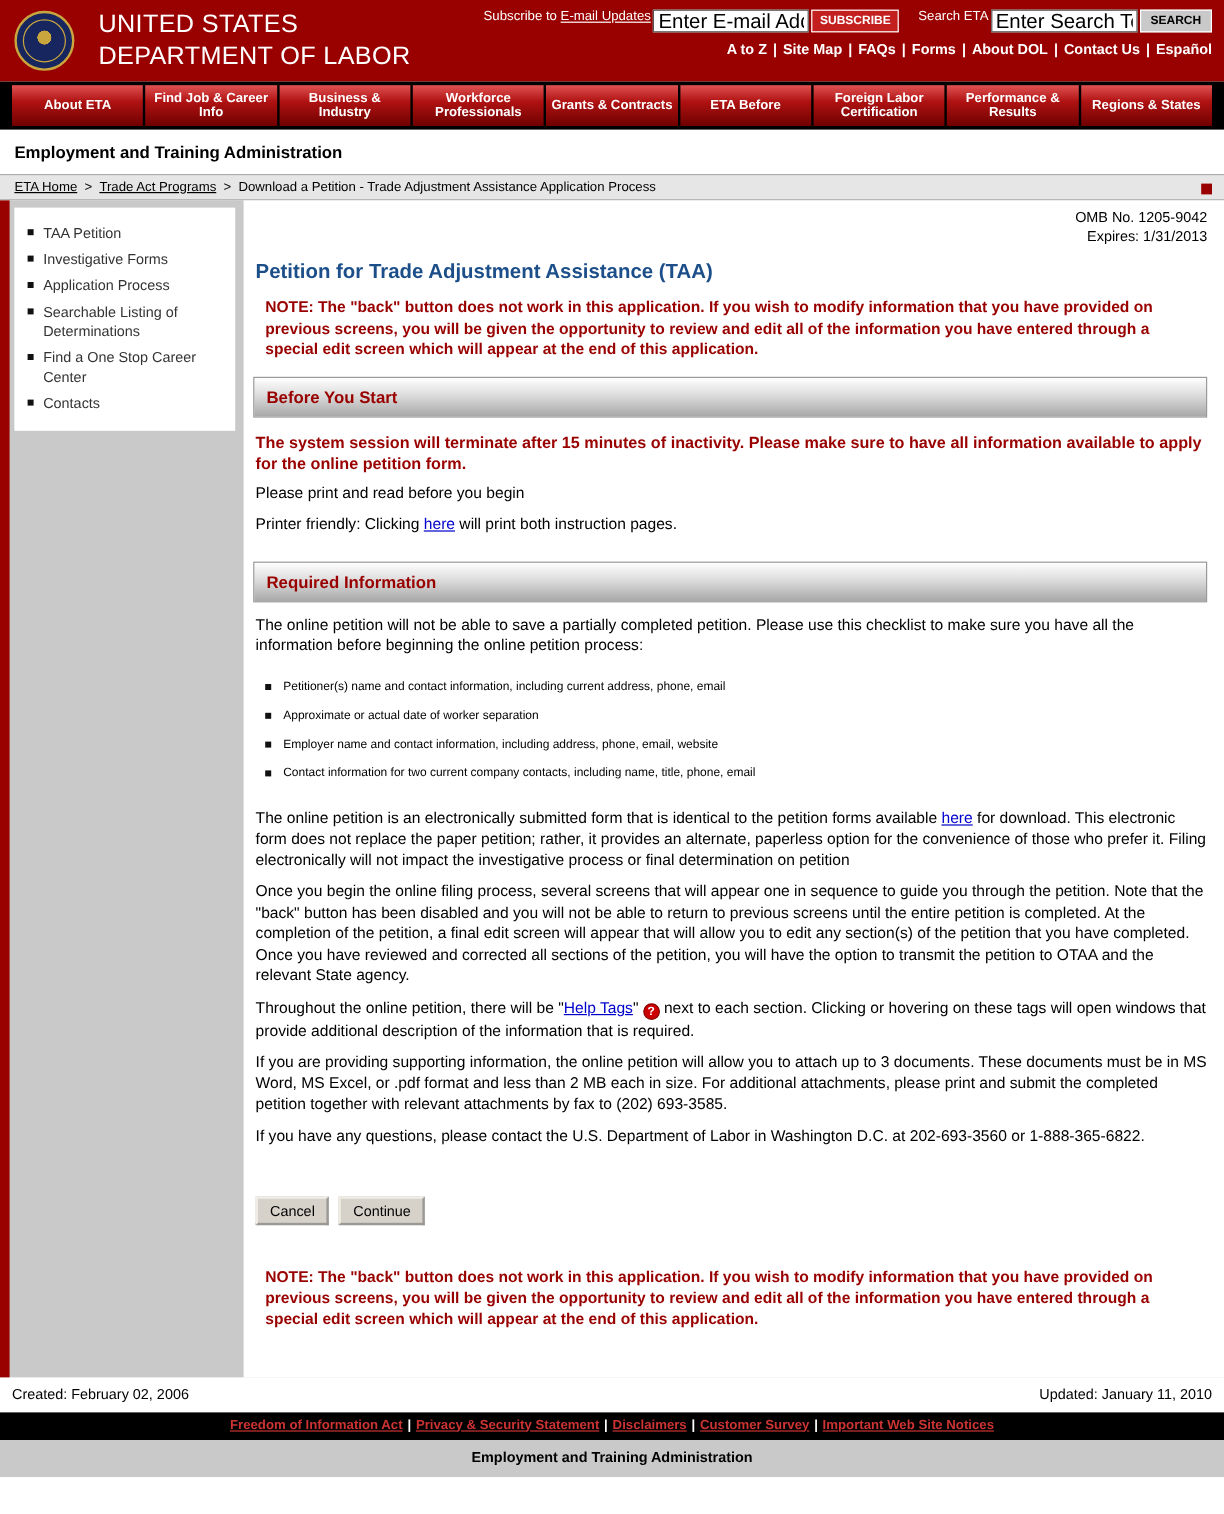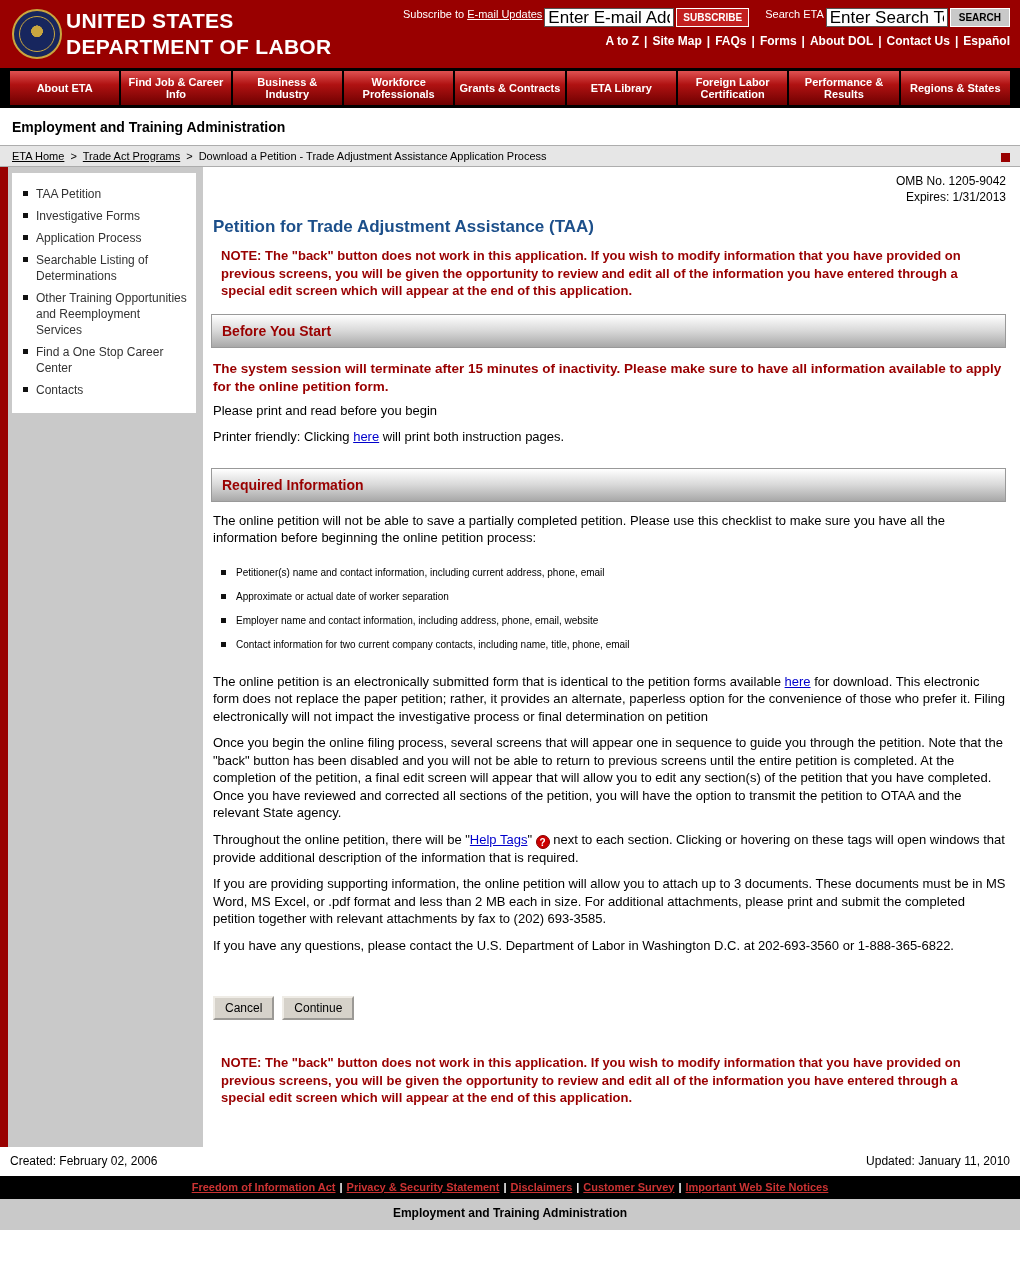--- a/index.html
+++ b/index.html
@@ -4,21 +4,21 @@
 <style>
   *{box-sizing:border-box;margin:0;padding:0}
   html,body{background:#fff}
   body{width:1020px;font-family:"Liberation Sans",sans-serif;color:#000}
   a{cursor:pointer;text-decoration:underline}
 
   
   .masthead{background:#990000;height:68px;display:flex;padding:8px 10px 4px 12px;color:#fff}
   .seal{width:50px;height:50px;border-radius:50%;background:#17265e;border:2px solid #caa63f;flex:none;position:relative;margin-top:1px}
   .seal::after{content:"";position:absolute;inset:5px;border-radius:50%;border:1px solid #caa63f;background:radial-gradient(circle at 50% 42%,#caa63f 0 22%,transparent 23%)}
-  .agency{margin-left:4px;line-height:26px;font-size:21px;font-weight:bold;letter-spacing:.3px;white-space:nowrap}
+  .agency{margin-left:20px;line-height:26px;font-size:21px;font-weight:normal;letter-spacing:.3px;white-space:nowrap}
   .head-right{margin-left:auto;display:flex;flex-direction:column;align-items:flex-end}
   .head-row1{display:flex;gap:16px;align-items:flex-start}
   .sub-col{display:flex;flex-direction:row;gap:2px}
   .sub-label{font-size:11px;line-height:13px}
   .sub-label a{color:#fff}
   .controls{display:flex;gap:2px}
   .txt-input{height:19px;font-size:17px;border:1px solid #555;padding:1px 3px;font-family:inherit;background:#fff;color:#000}
   .email-input{width:130px}
   .search-input{width:122px}
   .btn-subscribe{height:19px;background:#c31f1f;color:#fff;border:1px solid #fff;font-size:10px;font-weight:bold;padding:0 6px;font-family:inherit;cursor:pointer}
@@ -99,21 +99,21 @@
     </div>
   </div>
 </div>
 
 <div class="nav">
   <div class="nav-tab">About ETA</div>
   <div class="nav-tab">Find Job &amp; Career Info</div>
   <div class="nav-tab">Business &amp; Industry</div>
   <div class="nav-tab">Workforce Professionals</div>
   <div class="nav-tab">Grants &amp; Contracts</div>
-  <div class="nav-tab">ETA Library</div>
+  <div class="nav-tab">ETA Before</div>
   <div class="nav-tab">Foreign Labor Certification</div>
   <div class="nav-tab">Performance &amp; Results</div>
   <div class="nav-tab">Regions &amp; States</div>
 </div>
 
 <div class="subheader">Employment and Training Administration</div>
 
 <div class="breadcrumb">
   <a>ETA Home</a>
   <span>&gt;</span>
@@ -137,24 +137,20 @@
       <div class="side-item">
           <span class="sq"></span>
           <span>Application Process</span>
         </div>
       <div class="side-item">
           <span class="sq"></span>
           <span>Searchable Listing of Determinations</span>
         </div>
       <div class="side-item">
           <span class="sq"></span>
-          <span>Other Training Opportunities and Reemployment Services</span>
-        </div>
-      <div class="side-item">
-          <span class="sq"></span>
           <span>Find a One Stop Career Center</span>
         </div>
       <div class="side-item">
           <span class="sq"></span>
           <span>Contacts</span>
         </div>
     </div>
   </div>
 
   <div class="main-col">

